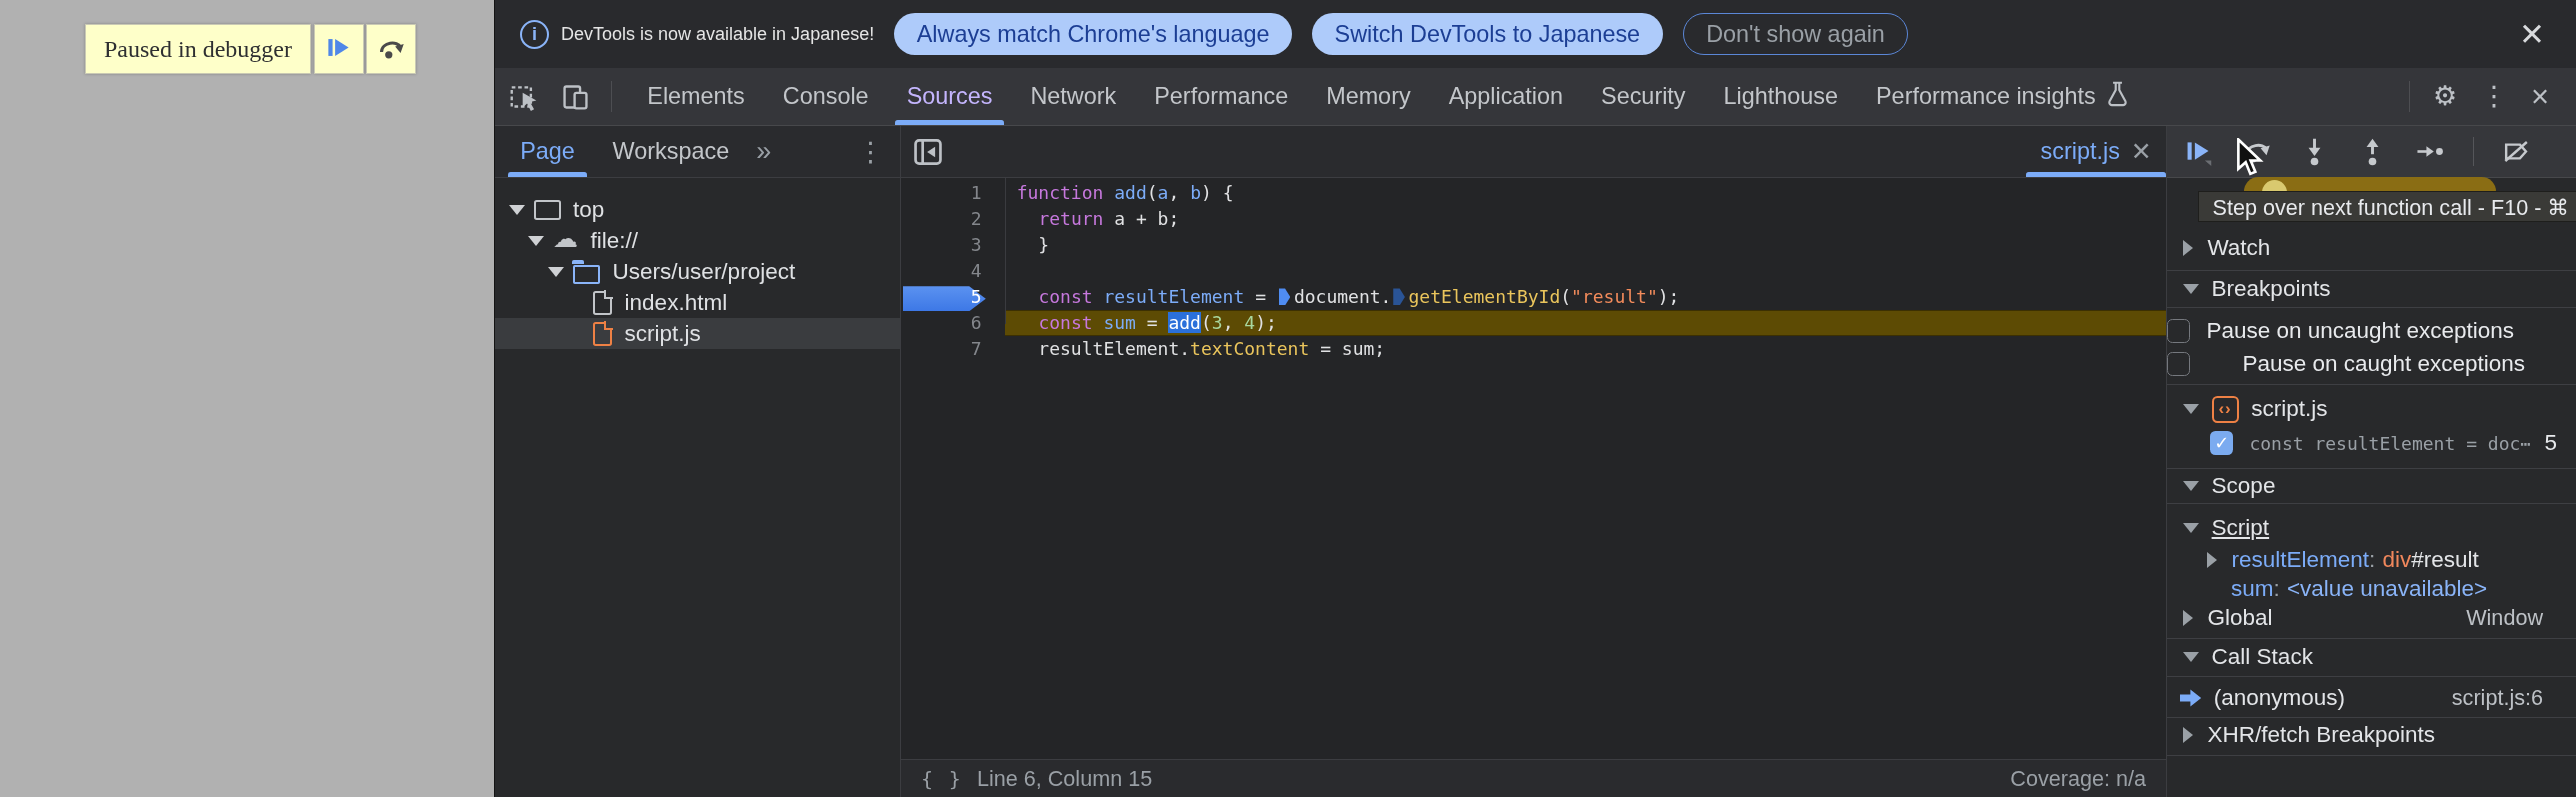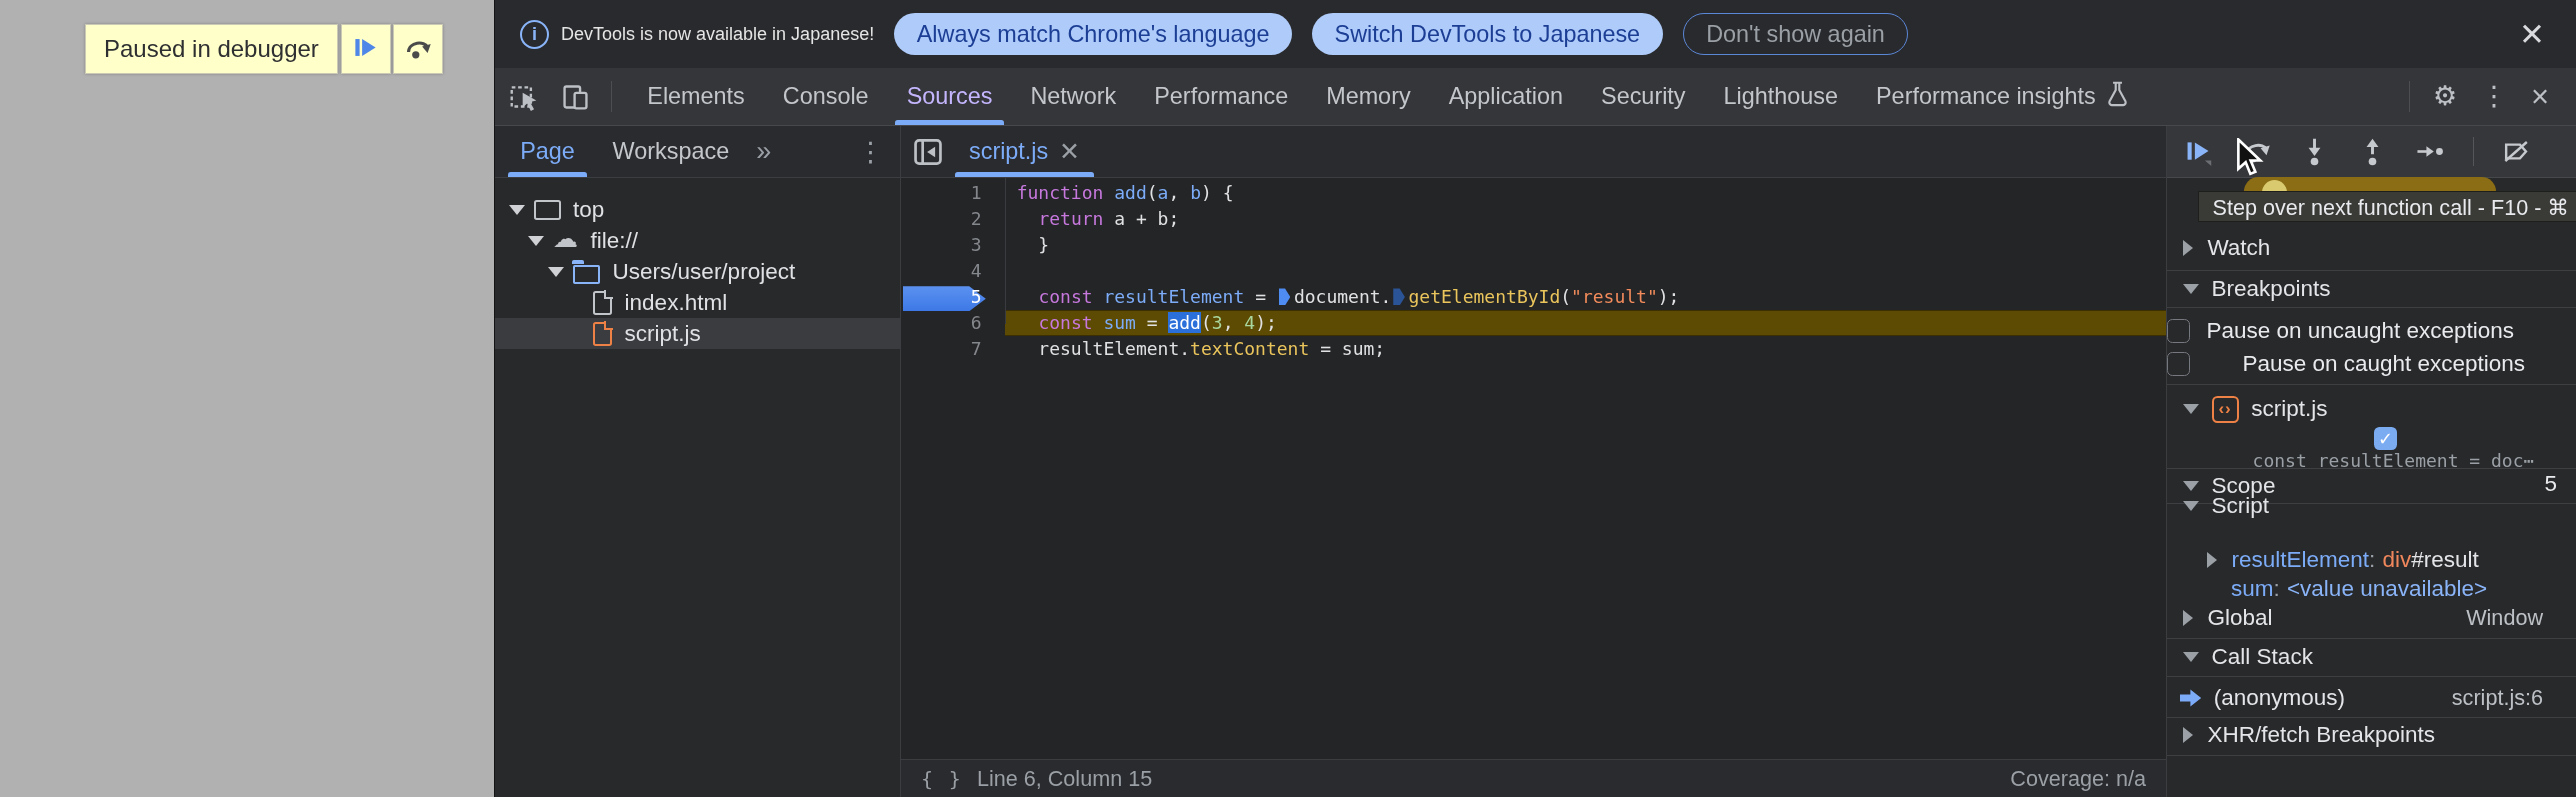--- a/index.html
+++ b/index.html
@@ -3,21 +3,21 @@
 <meta charset="utf-8">
 <style>
   * { margin:0; padding:0; box-sizing:border-box; }
   html,body { width:2576px; height:797px; background:#b1b1b1; font-family:"Liberation Sans","DejaVu Sans",sans-serif; }
   .stage { position:relative; width:2576px; height:797px; overflow:hidden; }
 
   
   .page-bg { position:absolute; left:0; top:0; width:494px; height:797px; background:#b1b1b1; }
   .paused-banner { position:absolute; left:85px; top:24px; height:50px; display:flex; gap:2.7px; filter:drop-shadow(0 0.9px 1.8px rgba(0,0,0,.25)); }
   .banner-cell { background:#feffc9; border:0.9px solid #c9c9b4; display:flex; align-items:center; }
-  .banner-label { padding:16px 18px; font-size:24px; color:#2e2f31; white-space:nowrap; }
+  .banner-label { padding:16px 18px; font-size:24px; color:#2e2f31; white-space:nowrap;font-family:Liberation Serif, serif; }
   .banner-btn { width:50px; justify-content:center; cursor:default; }
 
   
   .devtools { position:absolute; left:494px; top:0; width:2082px; height:797px; background:#28292b; border-left:0.9px solid #141414; }
 
   
   .infobar { position:absolute; left:0; top:0; right:0; height:68px; background:#292a2d; display:flex; align-items:center; padding:0 0 0 25px; }
   .info-icon { width:29px; height:29px; border:2.7px solid #8ab4f8; border-radius:50%; color:#8ab4f8; font-size:18px; font-weight:bold; display:flex; align-items:center; justify-content:center; flex:0 0 auto; }
   .infobar-msg { color:#e5e5e5; font-size:18px; margin-left:12px; white-space:nowrap; }
   .pill { height:42px; border-radius:21.6px; background:#aecbfa; color:#1c3e94; font-size:23.4px; padding:0 22.5px; display:flex; align-items:center; margin-left:20px; white-space:nowrap; border:none; font-family:inherit; }
@@ -35,21 +35,21 @@
   .tb-right { margin-left:auto; display:flex; align-items:center; gap:23.4px; padding-right:27px; }
   .glyph-btn { color:#bdc1c6; font-size:27px; line-height:1; }
   .glyph-close { font-size:31px; }
 
   
   .navigator { position:absolute; left:0; top:126px; bottom:0; width:406px; background:#28292b; border-right:0.9px solid #3c3d41; }
   .editor   { position:absolute; left:406px; top:126px; bottom:0; width:1266px; background:#242527; border-right:0.9px solid #3c3d41; }
   .sidebar  { position:absolute; left:1672px; top:126px; bottom:0; width:410px; background:#28292b; }
 
   
-  .strip { height:52px; background:#2a2b2e; border-bottom:0.9px solid #3c3d41; display:flex; align-items:center; }
+  .strip { height:52px; background:#2a2b2e; border-bottom:0.9px solid #3c3d41; display:flex; align-items:center;justify-content:space-between; }
   .nav-tab { position:relative; height:100%; display:flex; align-items:center; padding:0 12.6px; margin-left:12.6px; font-size:23.4px; color:#c3c6ca; }
   .nav-tab.active { color:#7cacf8; }
   .nav-tab.active::after { content:""; position:absolute; left:0; right:0; bottom:0; height:5.4px; background:#7cacf8; border-radius:2.7px 2.7px 0 0; }
   .nav-more { color:#9aa0a6; font-size:27px; margin-left:14.4px; }
   .nav-kebab { margin-left:auto; margin-right:16px; color:#9aa0a6; font-size:27px; }
 
   
   .tree { padding-top:16px; }
   .tree-row { height:31px; display:flex; align-items:center; font-size:22.5px; color:#dfe1e4; white-space:nowrap; }
   .tree-row.sel { background:#3a3c3f; }
@@ -102,21 +102,21 @@
   .car-o { width:0; height:0; border-left:8px solid transparent; border-right:8px solid transparent; border-top:10px solid #9aa0a6; margin-right:12.6px; flex:0 0 auto; }
   .car-c { width:0; height:0; border-top:8px solid transparent; border-bottom:8px solid transparent; border-left:10px solid #9aa0a6; margin-right:14.4px; flex:0 0 auto; }
   .car-slot { width:24px; flex:0 0 auto; }
   .row-section { padding-left:16px; }
   .row-check { color:#e8eaed; }
   .cb { width:23.4px; height:23.4px; border:1.8px solid #75787e; border-radius:5.4px; margin-right:16px; flex:0 0 auto; }
   .cb.checked { border:none; background:#7babf0; color:#fff; font-size:18px; display:flex; align-items:center; justify-content:center; }
   .cb.checked::after { content:"✓"; }
   .row-bpgroup { padding-left:16px; }
   .bp-script-icon { width:27px; height:27px; border:2.7px solid #ee8145; border-radius:5.4px; color:#ee8145; font-size:17px; font-weight:bold; display:flex; align-items:center; justify-content:center; margin-right:12.6px; letter-spacing:0.9px; }
-  .row-bpentry { padding-left:43px;flex-direction:column; }
+  .row-bpentry { padding-left:43px; }
   .bp-entry-label { color:#9aa0a6; font-family:"DejaVu Sans Mono",monospace; font-size:18px; }
   .right-txt { margin-left:auto; padding-right:34px; color:#bdc1c6; font-size:21.6px; }
   .bp-line-num { margin-left:auto; padding-right:20px; color:#e8eaed; font-size:22.5px; }
   .row-prop { padding-left:40px; font-size:22.5px; }
   .prop-name { color:#7cacf8; }
   .prop-colon { color:#9aa0a6; margin-right:7.2px; }
   .v-tag { color:#f0875c; } .v-blue { color:#8ab4f8; }
   .row-frame { padding-left:12.6px; }
   .stack-arrow { width:21.6px; height:20px; background:#7cacf8; clip-path:polygon(0 32%,50% 32%,50% 8%,100% 50%,50% 92%,50% 68%,0 68%); margin-right:12.6px; flex:0 0 auto; }
   .sb-sep { position:absolute; left:0; right:0; height:0.9px; background:#3e3f43; }
@@ -391,21 +391,21 @@
           </div>
           <div class="sb-row row-bpentry" style="top: 301px;">
             <span class="cb checked"></span>
             <span class="bp-entry-label">const resultElement = doc⋯</span>
             <span class="bp-line-num">5</span>
           </div>
           <div class="sb-row row-section" style="top: 344px;">
             <span class="car-o"></span>
             <span>Scope</span>
           </div>
-          <div class="sb-row row-section" style="top: 364px;">
+          <div class="sb-row row-section" style="top: 386px; text-decoration: underline;">
             <span class="car-o"></span>
             <span>Script</span>
           </div>
           <div class="sb-row row-prop" style="top: 418px;">
             <span class="car-c"></span>
             <span class="prop-name">resultElement</span>
             <span class="prop-colon">:</span>
             <span class="v-tag">div</span>
             <span class="v-idv">#result</span>
           </div>

